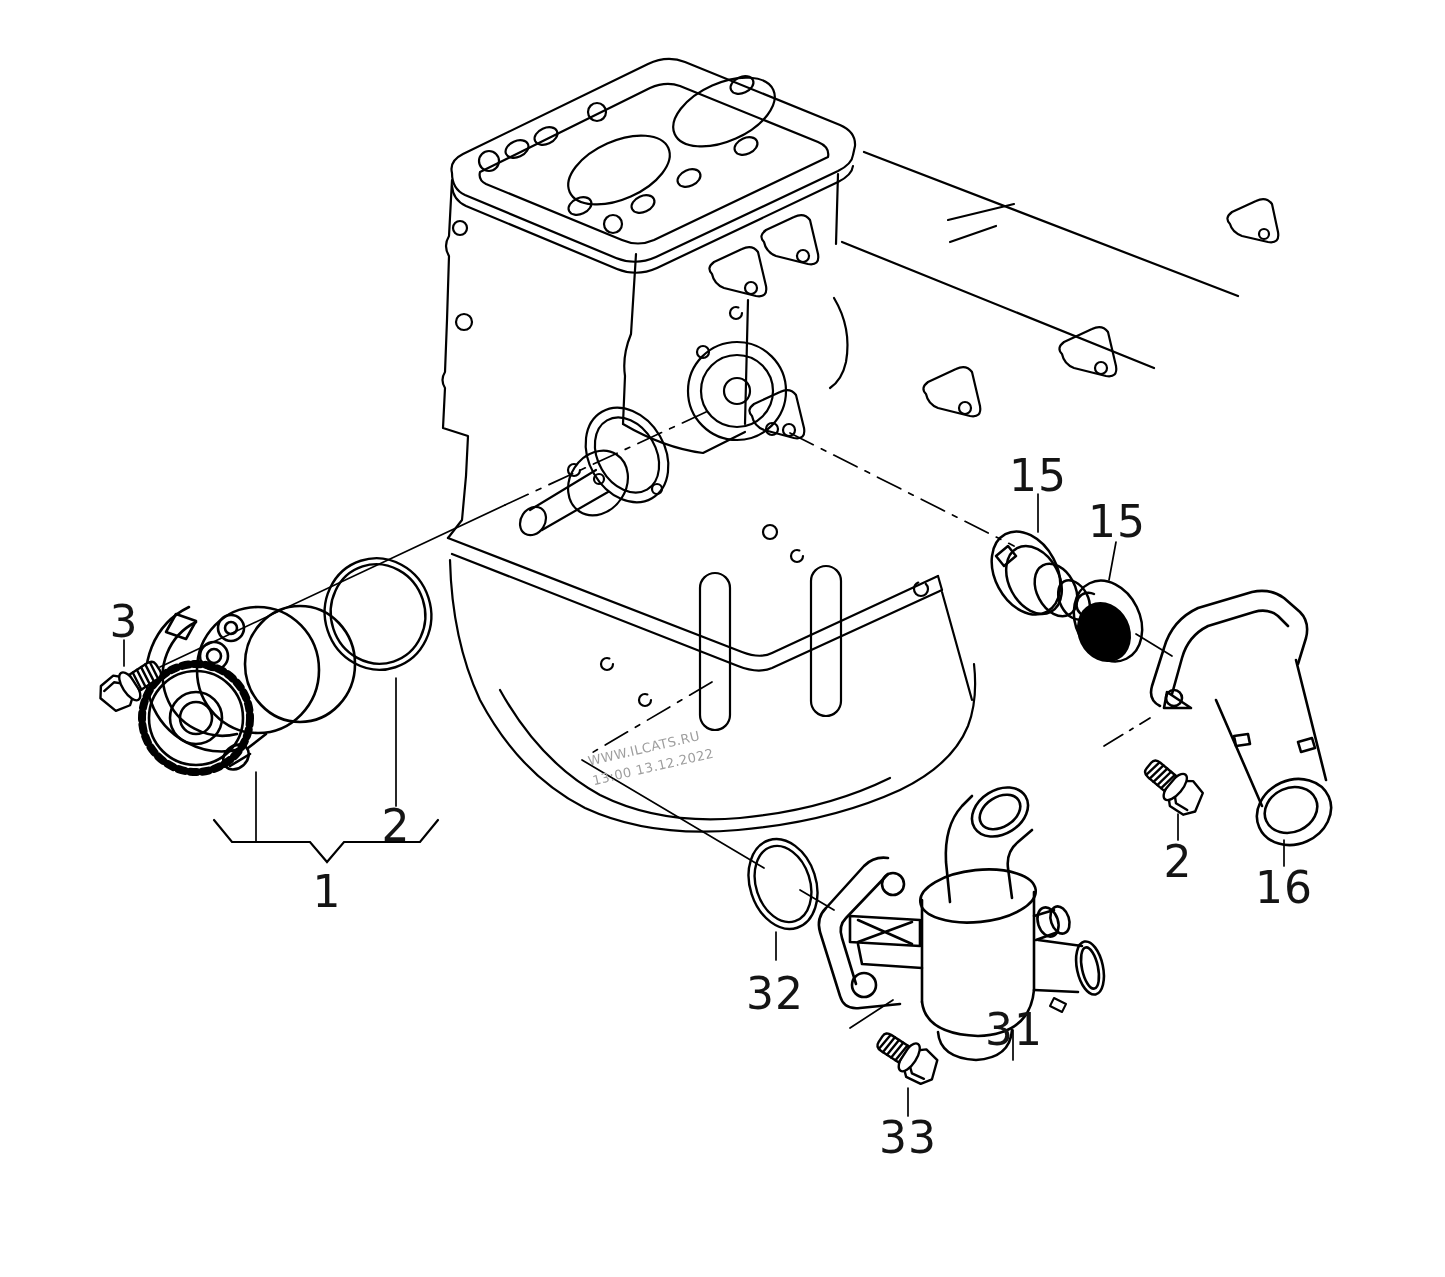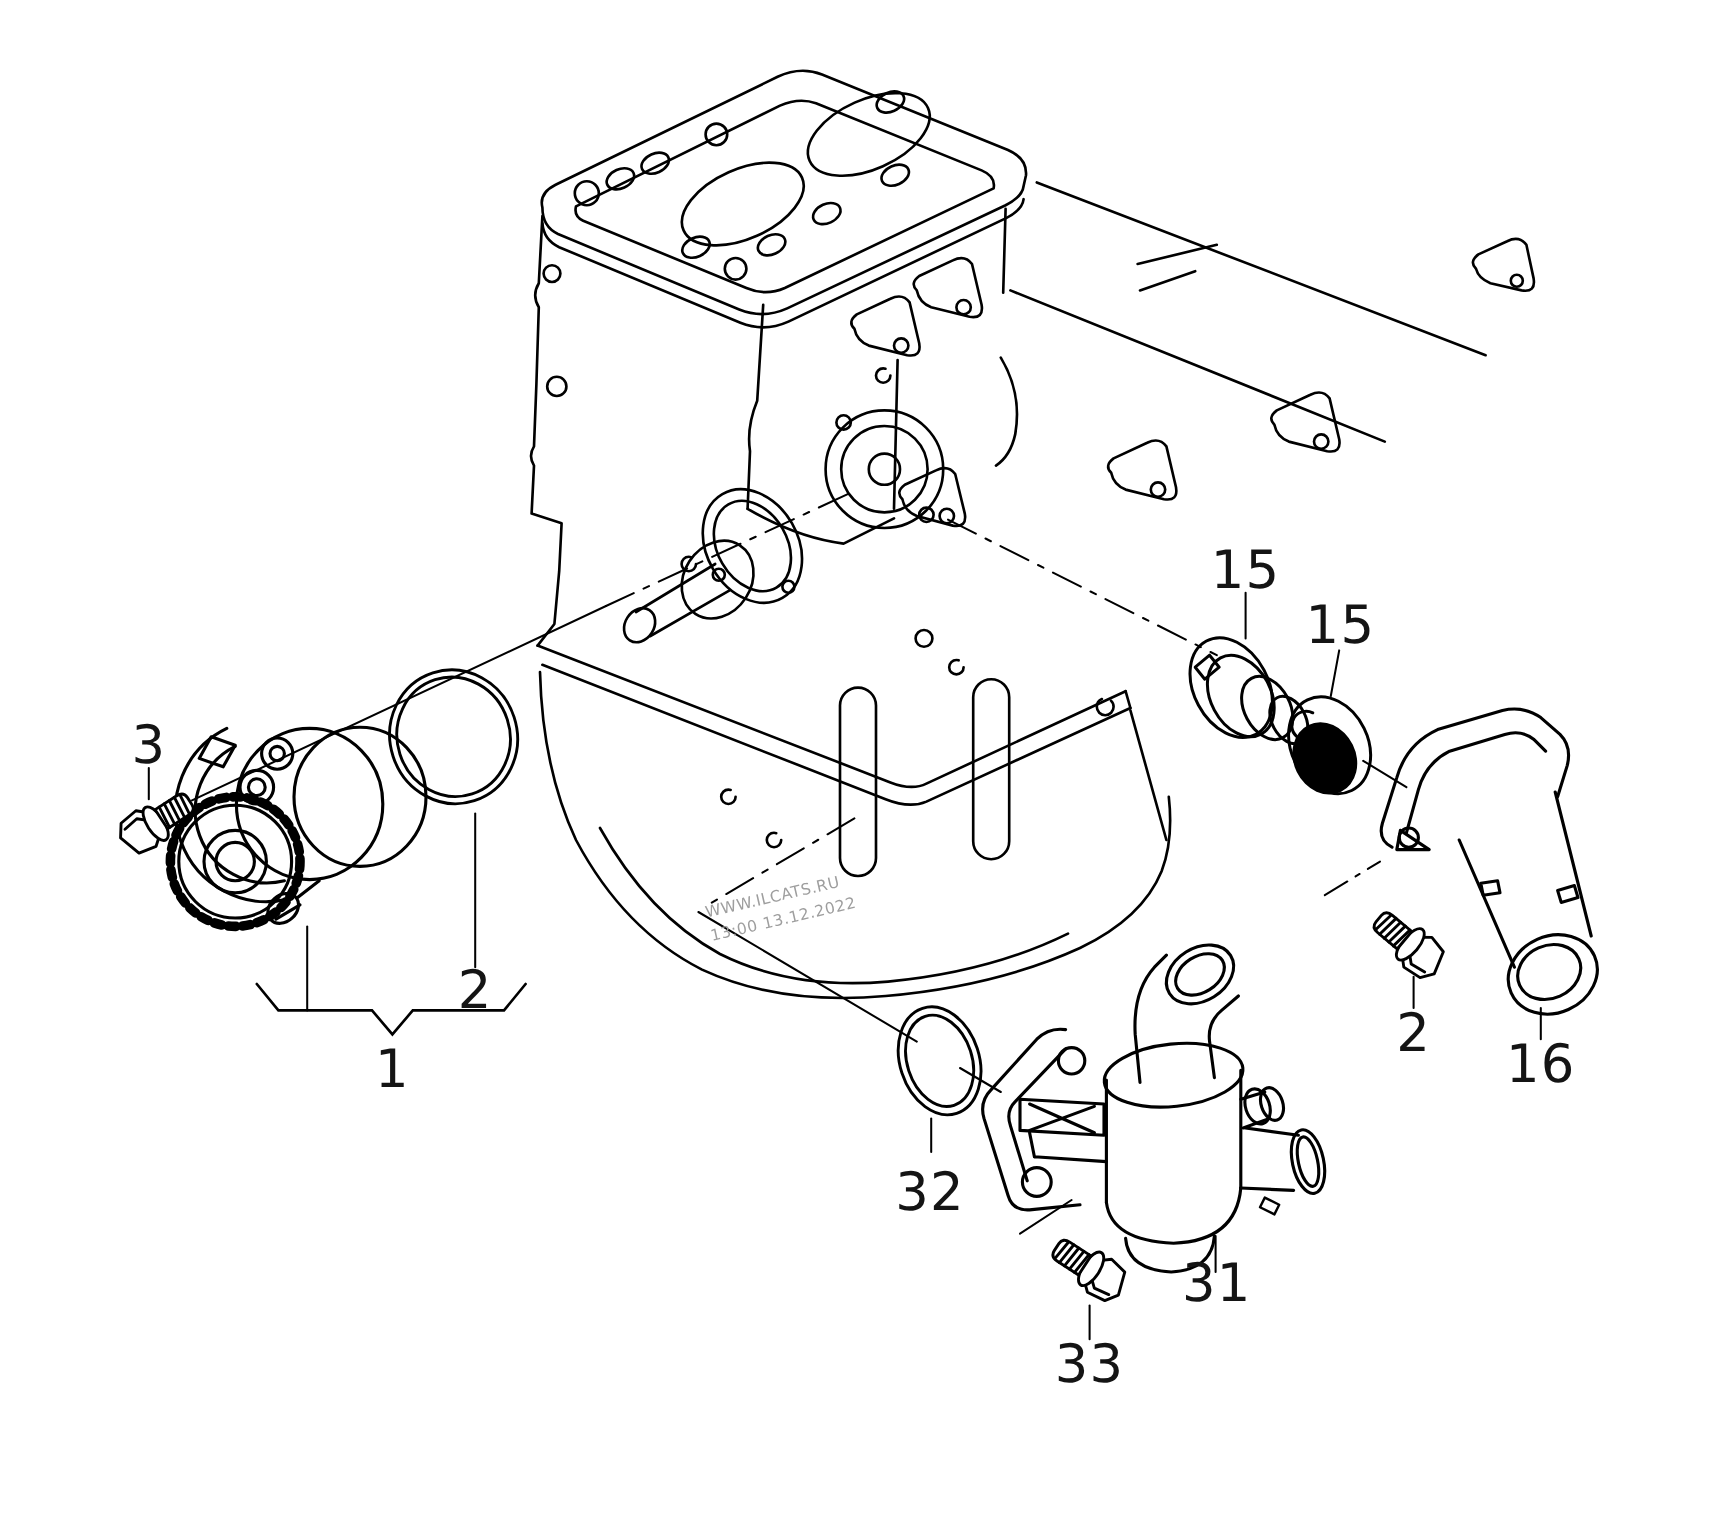--- a/index.html
+++ b/index.html
@@ -233,20 +233,20 @@
 </svg>
 
   <div class="callout" style="left:124px;top:622px">3</div>
   <div class="callout" style="left:396px;top:826px">2</div>
   <div class="callout" style="left:327px;top:892px">1</div>
   <div class="callout" style="left:1038px;top:476px">15</div>
   <div class="callout" style="left:1117px;top:522px">15</div>
   <div class="callout" style="left:1178px;top:862px">2</div>
   <div class="callout" style="left:1284px;top:888px">16</div>
   <div class="callout" style="left:775px;top:994px">32</div>
-  <div class="callout" style="left:1014px;top:1070px">31</div>
+  <div class="callout" style="left:1014px;top:1030px">31</div>
   <div class="callout" style="left:908px;top:1138px">33</div>
 
   <div class="watermark">
     <span>WWW.ILCATS.RU</span>
     <span>13:00 13.12.2022</span>
   </div>
 </div>
 
 </body></html>

